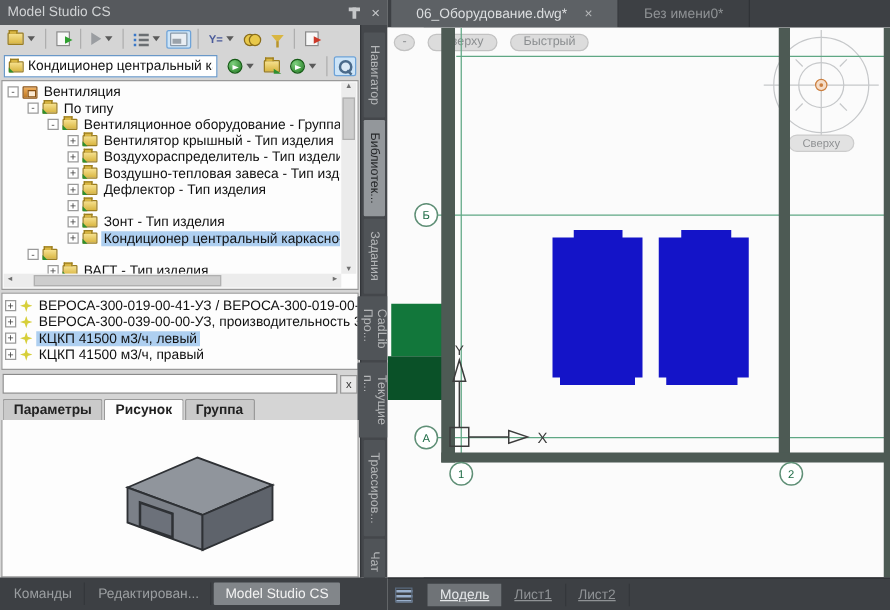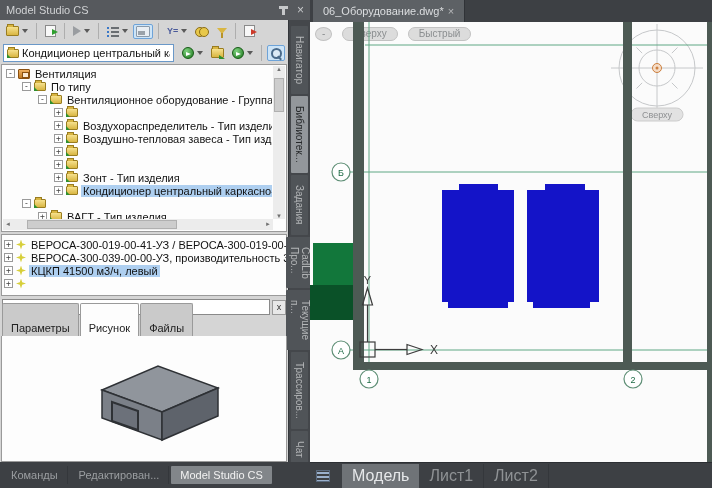--- a/index.html
+++ b/index.html
@@ -74,50 +74,50 @@
   #list { height:62px; background:#fdfdfd; border:1px solid #9a9a9a; margin:2px 1px 0; padding:3px 2px; overflow:hidden; }
   .lrow { display:flex; align-items:center; gap:3px; height:13px; white-space:nowrap; }
   .lrow .tlabel { color:#111; }
   .lrow.sel .tlabel { background:#aecff0; }
 
   #filter-row { height:22px; display:flex; align-items:center; padding:2px 2px; gap:2px; }
   #filter-row input { flex:1; height:16px; border:1px solid #8a8a8a; background:#fff; font-family:"Liberation Sans",sans-serif; font-size:11px; padding:0 2px; }
   #filter-clear { width:14px; height:15px; border:1px solid #9a9a9a; background:#e8e8e8; font-size:9px; line-height:13px; text-align:center; color:#333; }
 
   #preview-tabs { height:18px; display:flex; align-items:flex-end; padding-left:2px; background:#d5d5d5; }
-  .ptab { padding:18px 8px 2px; border:1px solid #9a9a9a; border-bottom:none; background:#cacaca; color:#222; margin-right:1px; border-radius:2px 2px 0 0; font-size:11px; }
+  .ptab { padding:2px 8px 2px; border:1px solid #9a9a9a; border-bottom:none; background:#cacaca; color:#222; margin-right:1px; border-radius:2px 2px 0 0; font-size:11px;font-weight:bold; }
   .ptab.active { background:#fdfdfd; padding-bottom:3px; position:relative; top:1px; }
   #preview-area { flex:1; background:#fdfdfd; border:1px solid #9a9a9a; border-top:none; margin:0 1px; position:relative; overflow:hidden; }
   #preview-box { position:absolute; left:88px; top:18px; }
 
   #lp-bottom-tabs { position:absolute; left:0; bottom:0; width:310px; height:26px; background:#3d4044; display:flex; align-items:center; padding-left:2px; gap:2px; }
   .btab { padding:3px 9px; color:#9b9ea1; font-size:11px; border-right:1px solid #34373b; }
   .btab.active { background:#82868a; color:#f2f2f2; border-radius:1px; border-right:none; }
 
   
   #side-strip { width:22px; height:100%; background:#44474b; border-left:1px solid #33363a; padding-top:6px; display:flex; flex-direction:column; align-items:center; }
   .side-tab { writing-mode:vertical-rl; font-size:10px; color:#b4b6b8; background:#505458; padding:10px 3px; margin-bottom:2px; border-radius:1px; }
   .side-tab.active { background:#93979b; color:#26282a; }
 
   
   #right-area { position:absolute; left:310px; top:0; width:402px; height:488px; }
   #doc-tabs { height:22px; background:#3d4044; display:flex; align-items:stretch; padding-left:3px; }
-  .dtab { display:flex; align-items:center; gap:4px; padding:0 10px; color:#8f9295; font-size:11px; border-right:1px solid #303337; }
+  .dtab { display:flex; align-items:center; gap:14px; padding:0 20px; color:#8f9295; font-size:11px; border-right:1px solid #303337; }
   .dtab.active { background:#5d6165; color:#dcdee0; }
   .dtab .close { color:#b6b8ba; font-size:11px; }
 
   #canvas { position:absolute; left:0; top:22px; width:402px; height:440px; background:#fbfbfb; overflow:hidden; }
   #vp-controls { position:absolute; left:5px; top:5px; display:flex; gap:10px; z-index:1; }
   .vpill { background:rgba(214,214,214,.85); border:1px solid #c2c2c2; border-radius:8px; color:#8b8e90; font-size:10px; line-height:12px; padding:0 10px; }
   .vpill.round { padding:0 6px; border-radius:50%; }
   #drawing-svg { position:absolute; inset:0; z-index:2; pointer-events:none; }
 
   #sheet-bar { position:absolute; left:0; bottom:0; width:402px; height:26px; background:#3d4044; border-top:1px solid #2c2f33; display:flex; align-items:center; padding-left:6px; }
   #sheet-menu { width:14px; height:12px; margin-right:12px; background:linear-gradient(#9ab0cc,#9ab0cc) 0 1px/14px 2px no-repeat, linear-gradient(#9ab0cc,#9ab0cc) 0 5px/14px 2px no-repeat, linear-gradient(#9ab0cc,#9ab0cc) 0 9px/14px 2px no-repeat; border:1px solid #5a6a7e; }
-  .stab { padding:3px 10px; color:#8f9295; font-size:16px; border-right:1px solid #34373b; }
+  .stab { padding:3px 10px; color:#8f9295; font-size:11px; border-right:1px solid #34373b;text-decoration:underline; }
   .stab.active { background:#6f7377; color:#e6e8ea; border-right:none; }
 </style>
 </head>
 <body>
 
 <div id="app">
 
   <div id="left-panel">
     <div id="lp-title">
       <span class="t">Model Studio CS</span>
@@ -200,34 +200,36 @@
                 <span class="tlabel">По типу</span>
               </div>
               <div class="trow" style="padding-left: 34px;">
                 <span class="expander">-</span>
                 <span class="ico-folder"></span>
                 <span class="tlabel">Вентиляционное оборудование - Группа из</span>
               </div>
               <div class="trow" style="padding-left: 50px;">
                 <span class="expander">+</span>
                 <span class="ico-folder"></span>
+                <span class="tlabel">Вентилятор крышный - Тип изделия</span>
               </div>
               <div class="trow" style="padding-left: 50px;">
                 <span class="expander">+</span>
                 <span class="ico-folder"></span>
                 <span class="tlabel">Воздухораспределитель - Тип изделия</span>
               </div>
               <div class="trow" style="padding-left: 50px;">
                 <span class="expander">+</span>
                 <span class="ico-folder"></span>
                 <span class="tlabel">Воздушно-тепловая завеса - Тип издели</span>
               </div>
               <div class="trow" style="padding-left: 50px;">
                 <span class="expander">+</span>
                 <span class="ico-folder"></span>
+                <span class="tlabel">Дефлектор - Тип изделия</span>
               </div>
               <div class="trow" style="padding-left: 50px;">
                 <span class="expander">+</span>
                 <span class="ico-folder"></span>
               </div>
               <div class="trow" style="padding-left: 50px;">
                 <span class="expander">+</span>
                 <span class="ico-folder"></span>
                 <span class="tlabel">Зонт - Тип изделия</span>
               </div>
@@ -270,32 +272,33 @@
               <span class="tlabel">ВЕРОСА-300-039-00-00-УЗ, производительность 3130 м</span>
             </div>
             <div class="lrow sel">
               <span class="expander">+</span>
               <span class="ico-star"></span>
               <span class="tlabel">КЦКП 41500 м3/ч, левый</span>
             </div>
             <div class="lrow">
               <span class="expander">+</span>
               <span class="ico-star"></span>
+              <span class="tlabel">КЦКП 41500 м3/ч, правый</span>
             </div>
           </div>
 
         <div id="filter-row">
           <input value="" style="">
           <div id="filter-clear">x</div>
         </div>
 
         <div id="preview-tabs">
             <div class="ptab">Параметры</div>
             <div class="ptab active">Рисунок</div>
-            <div class="ptab">Файлы</div>
+            <div class="ptab">Группа</div>
           </div>
 
         <div id="preview-area">
           <svg id="preview-box" width="140" height="90" viewBox="0 0 140 90">
             <polygon points="12,36 68,12 128,34 72,58" fill="#90959c" stroke="#2e3135" stroke-width="1.5"></polygon>
             <polygon points="12,36 72,58 72,86 12,64" fill="#7b8088" stroke="#2e3135" stroke-width="1.5"></polygon>
             <polygon points="72,58 128,34 128,62 72,86" fill="#5e636b" stroke="#2e3135" stroke-width="1.5"></polygon>
             <polygon points="22,48 48,57 48,76 22,67" fill="#6c717a" stroke="#2e3135" stroke-width="2"></polygon>
           </svg>
         </div>
@@ -317,20 +320,23 @@
         <div class="btab">Редактирован...</div>
         <div class="btab active">Model Studio CS</div>
       </div>
   </div>
 
   <div id="right-area">
     <div id="doc-tabs">
         <div class="dtab active">
           <span>06_Оборудование.dwg*</span>
           <span class="close">×</span>
+        </div>
+        <div class="dtab">
+          <span>Без имени0*</span>
         </div>
       </div>
     <div id="canvas">
       <div id="vp-controls">
           <div class="vpill round">-</div>
           <div class="vpill">Сверху</div>
           <div class="vpill">Быстрый</div>
         </div>
       <svg id="drawing-svg" width="402" height="440" viewBox="0 0 402 440">
           <g>

